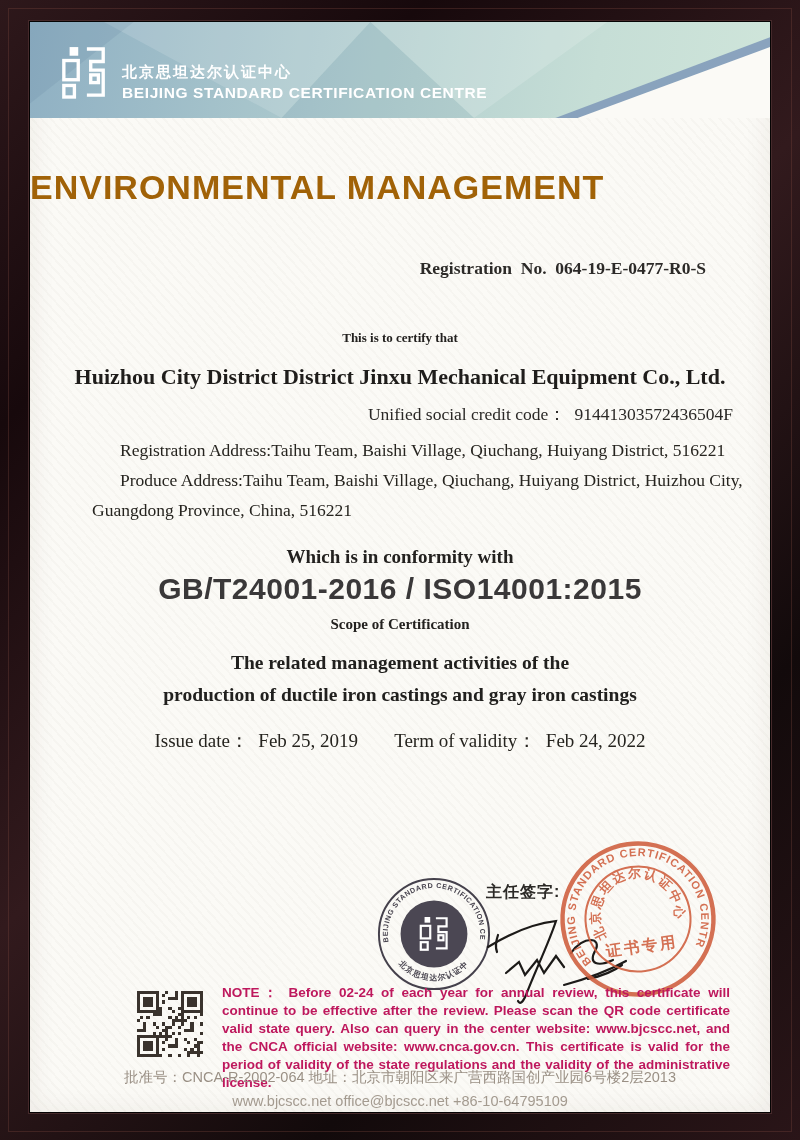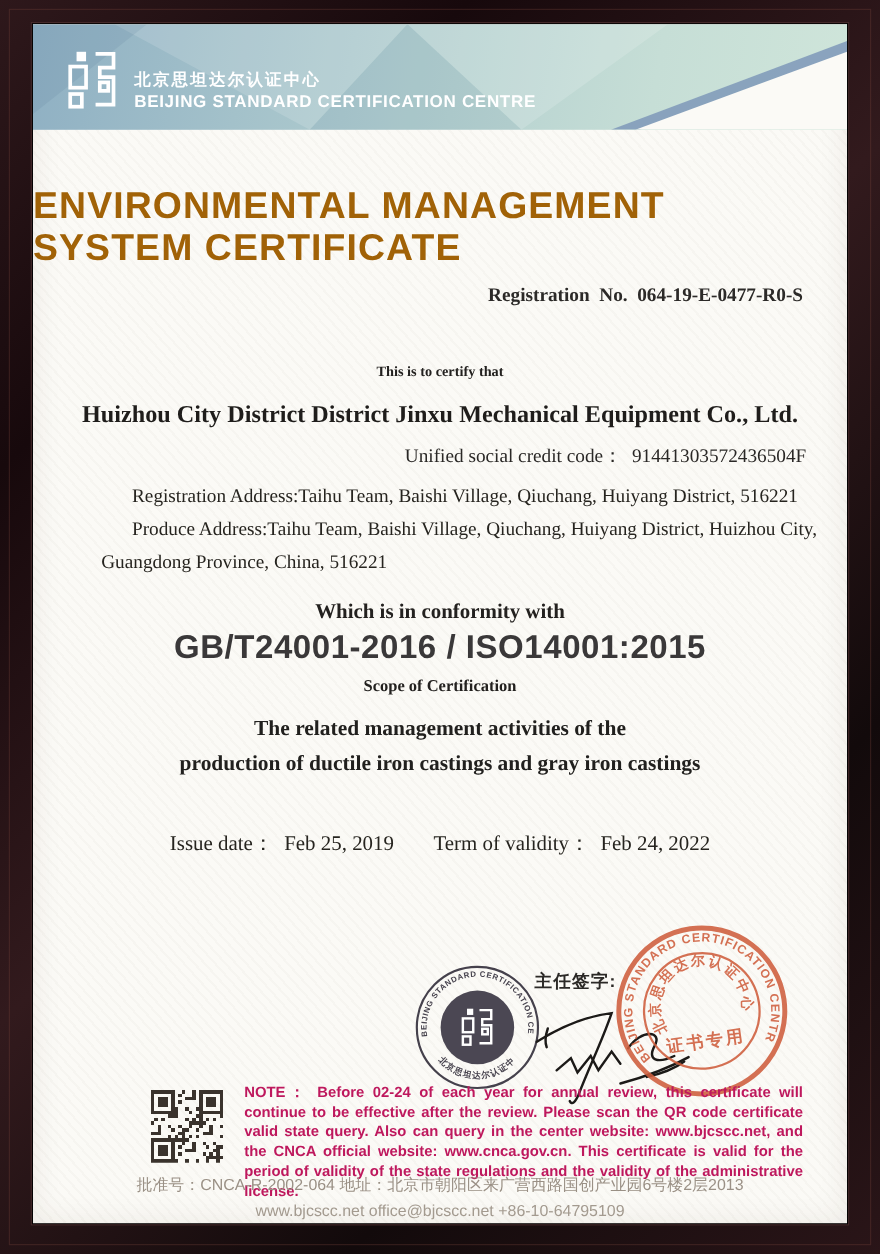--- a/index.html
+++ b/index.html
@@ -39,21 +39,21 @@
   .band-inner { position:absolute; top:20px; left:30px; display:flex; align-items:center; gap:14px; }
   .org-logo { width:48px; height:62px; }
   .org-text { color:#fff; font-family:"Liberation Sans",sans-serif; padding-top:18px; }
   .org-cn { font-size:15px; font-weight:bold; letter-spacing:2px; }
   .org-en { font-size:15.5px; font-weight:bold; letter-spacing:0.6px; margin-top:2px; }
 
   .title { position:absolute; top:146px; width:100%; text-align:left;
     font-family:"Liberation Sans",sans-serif; font-weight:bold; color:#a16207;
     font-size:34px; line-height:1.12; letter-spacing:1px; }
 
-  .regno { position:absolute; top:236px; width:100%; text-align:right; padding-right:40px;
+  .regno { position:absolute; top:236px; width:100%; text-align:right; padding-right:64px;
     font-weight:bold; font-size:17.5px; color:#2c2a28; white-space:pre; }
 
   .certify-intro { position:absolute; top:308px; width:100%; text-align:center;
     font-weight:bold; font-size:13px; color:#23211f; }
   .company { position:absolute; top:342px; width:100%; text-align:center;
     font-weight:bold; font-size:22px; color:#1f1d1b; }
   .credit { position:absolute; top:380px; width:100%; text-align:right; padding-right:37px;
     font-size:17.5px; color:#2a2826; white-space:pre; }
   .addr { position:absolute; width:100%; font-size:17.5px; color:#26241f; padding-left:90px; }
   .addr1 { top:418px; } .addr2 { top:448px; } .addr3 { top:478px; padding-left:62px; }
@@ -63,21 +63,21 @@
   .standard { position:absolute; top:550px; width:100%; text-align:center;
     font-family:"Liberation Sans",sans-serif; font-weight:bold; font-size:30px;
     letter-spacing:0.5px; color:#3a3839; }
   .scope-h { position:absolute; top:594px; width:100%; text-align:center;
     font-weight:bold; font-size:15px; color:#23211f; }
   .scope1 { position:absolute; top:630px; width:100%; text-align:center;
     font-weight:bold; font-size:19.5px; color:#21201e; }
   .scope2 { position:absolute; top:662px; width:100%; text-align:center;
     font-weight:bold; font-size:19.5px; color:#21201e; }
 
-  .dates { position:absolute; top:732px; width:100%; display:flex; justify-content:center; gap:36px;
+  .dates { position:absolute; top:706px; width:100%; display:flex; justify-content:center; gap:36px;
     font-size:19px; color:#26241f; white-space:pre; }
 
   .seal-dark { position:absolute; top:853px; left:345px; width:118px; height:118px; }
   .director { position:absolute; top:860px; left:456px; font-family:"Liberation Sans",sans-serif;
     font-weight:bold; font-size:16px; color:#2b2926; letter-spacing:1px; }
   .signature { position:absolute; top:869px; left:446px; width:175px; height:120px; }
   .stamp { position:absolute; top:815px; left:526px; width:164px; height:164px;
     transform:rotate(-8deg); opacity:0.88; }
 
   .qr { position:absolute; top:969px; left:107px; width:66px; height:66px; }
@@ -121,21 +121,20 @@
           </svg>
         <div class="org-text">
           <div class="org-cn">北京思坦达尔认证中心</div>
           <div class="org-en">BEIJING STANDARD CERTIFICATION CENTRE</div>
         </div>
       </div>
     </div>
 
     <div class="title">
       <div>ENVIRONMENTAL MANAGEMENT</div>
-      <div>SYSTEM CERTIFICATE</div>
     </div>
 
     <div class="regno">Registration  No.  064-19-E-0477-R0-S</div>
 
     <div class="certify-intro">This is to certify that</div>
     <div class="company">Huizhou City District District Jinxu Mechanical Equipment Co., Ltd.</div>
     <div class="credit">Unified social credit code：  91441303572436504F</div>
     <div class="addr addr1">Registration Address:Taihu Team, Baishi Village, Qiuchang, Huiyang District, 516221</div>
     <div class="addr addr2">Produce Address:Taihu Team, Baishi Village, Qiuchang, Huiyang District, Huizhou City,</div>
     <div class="addr addr3">Guangdong Province, China, 516221</div>

